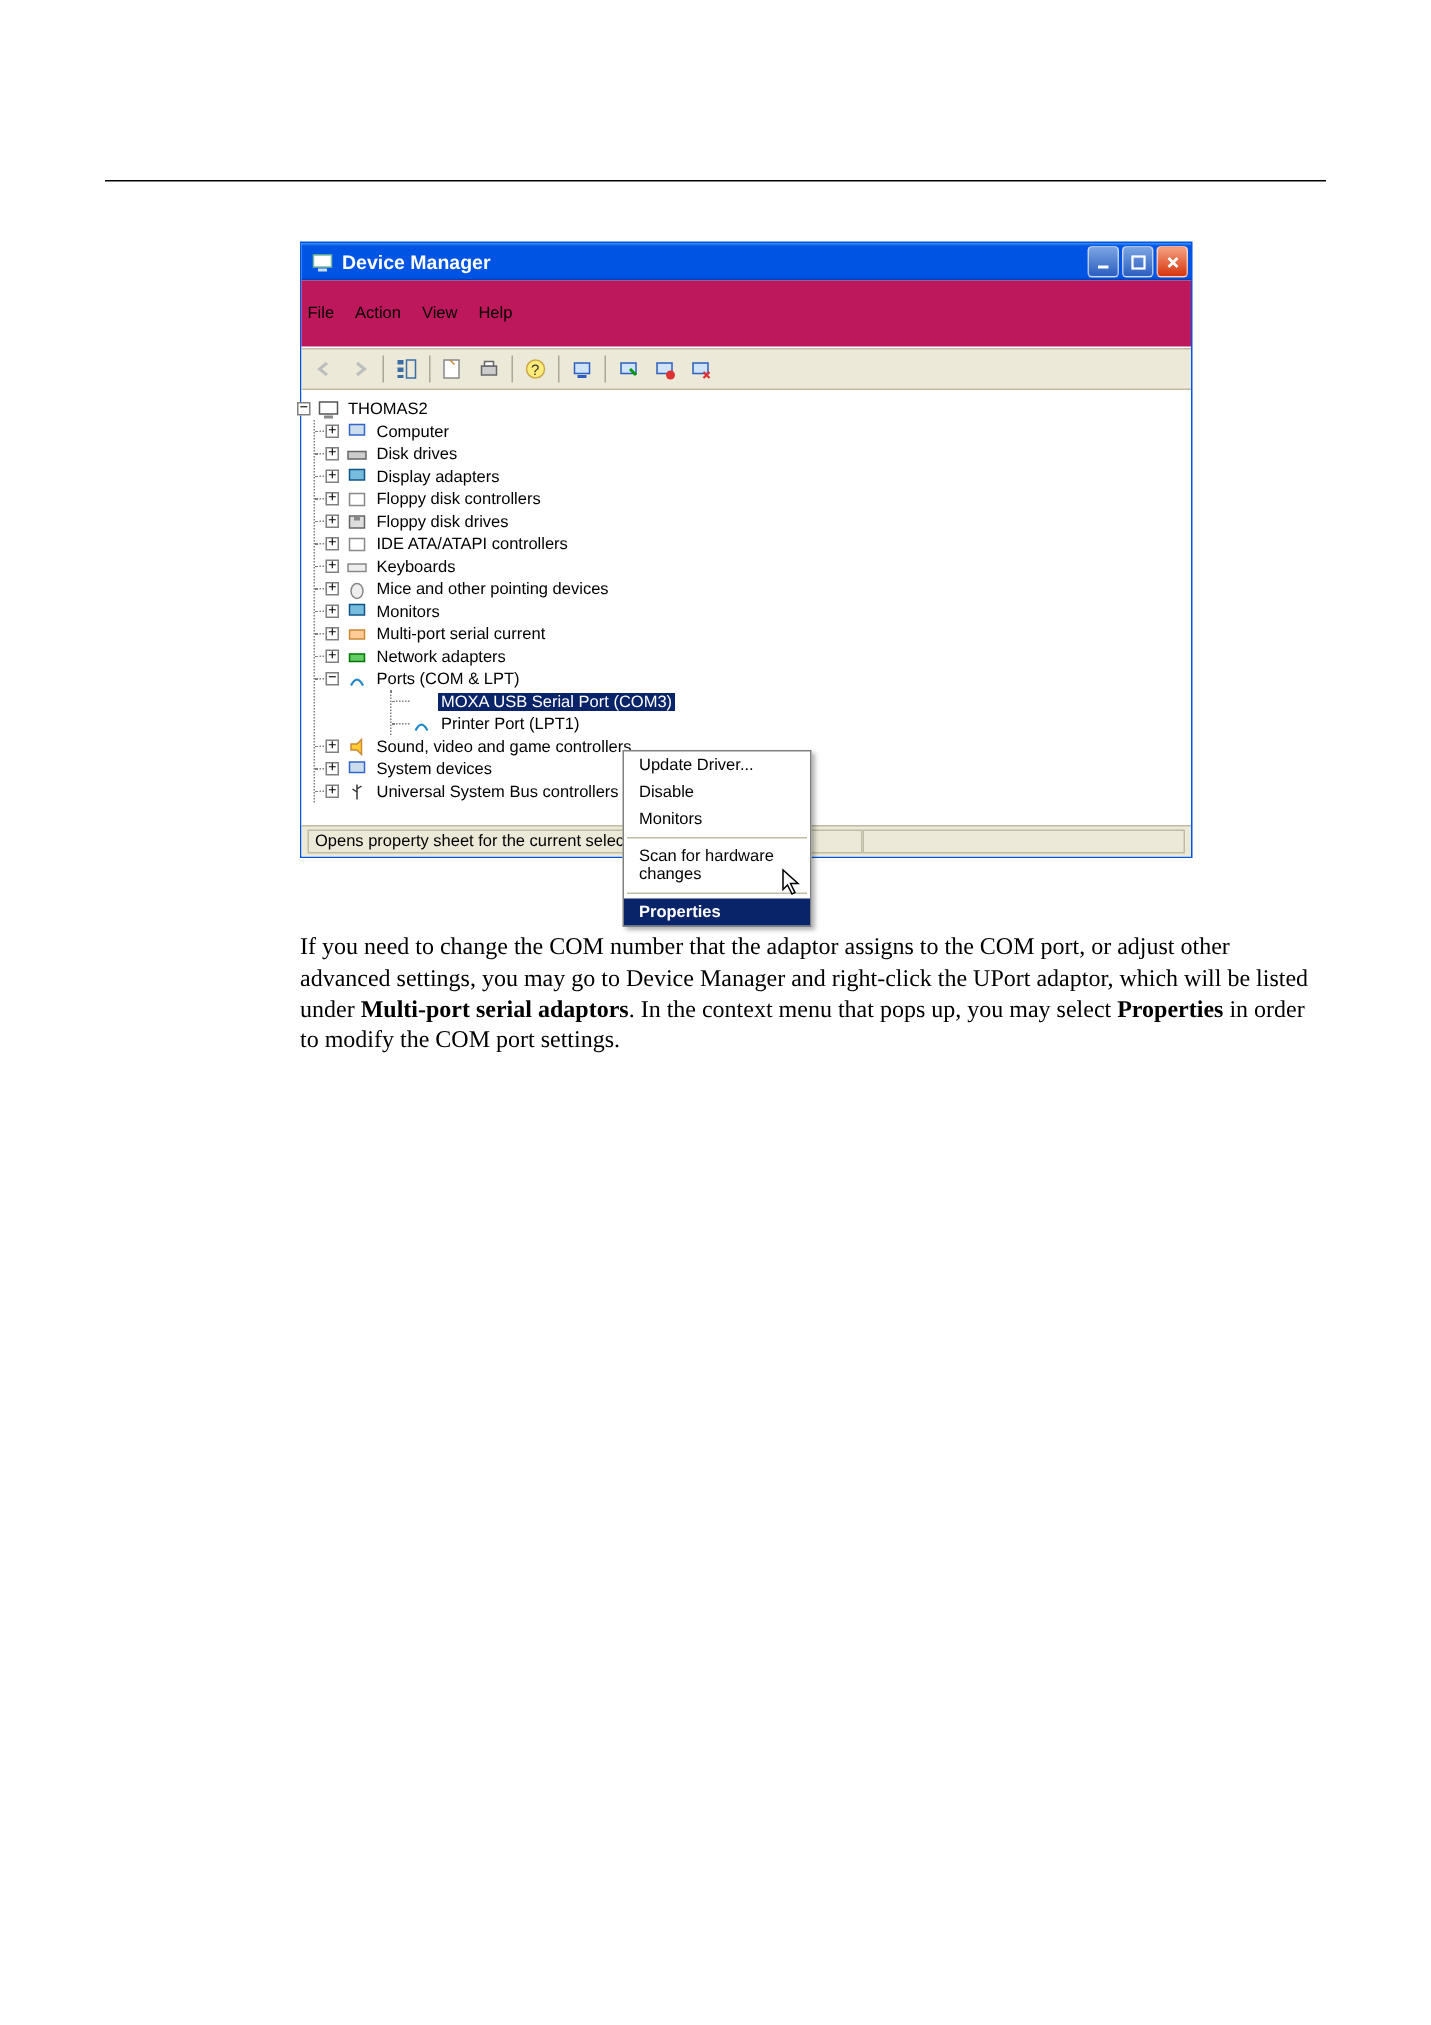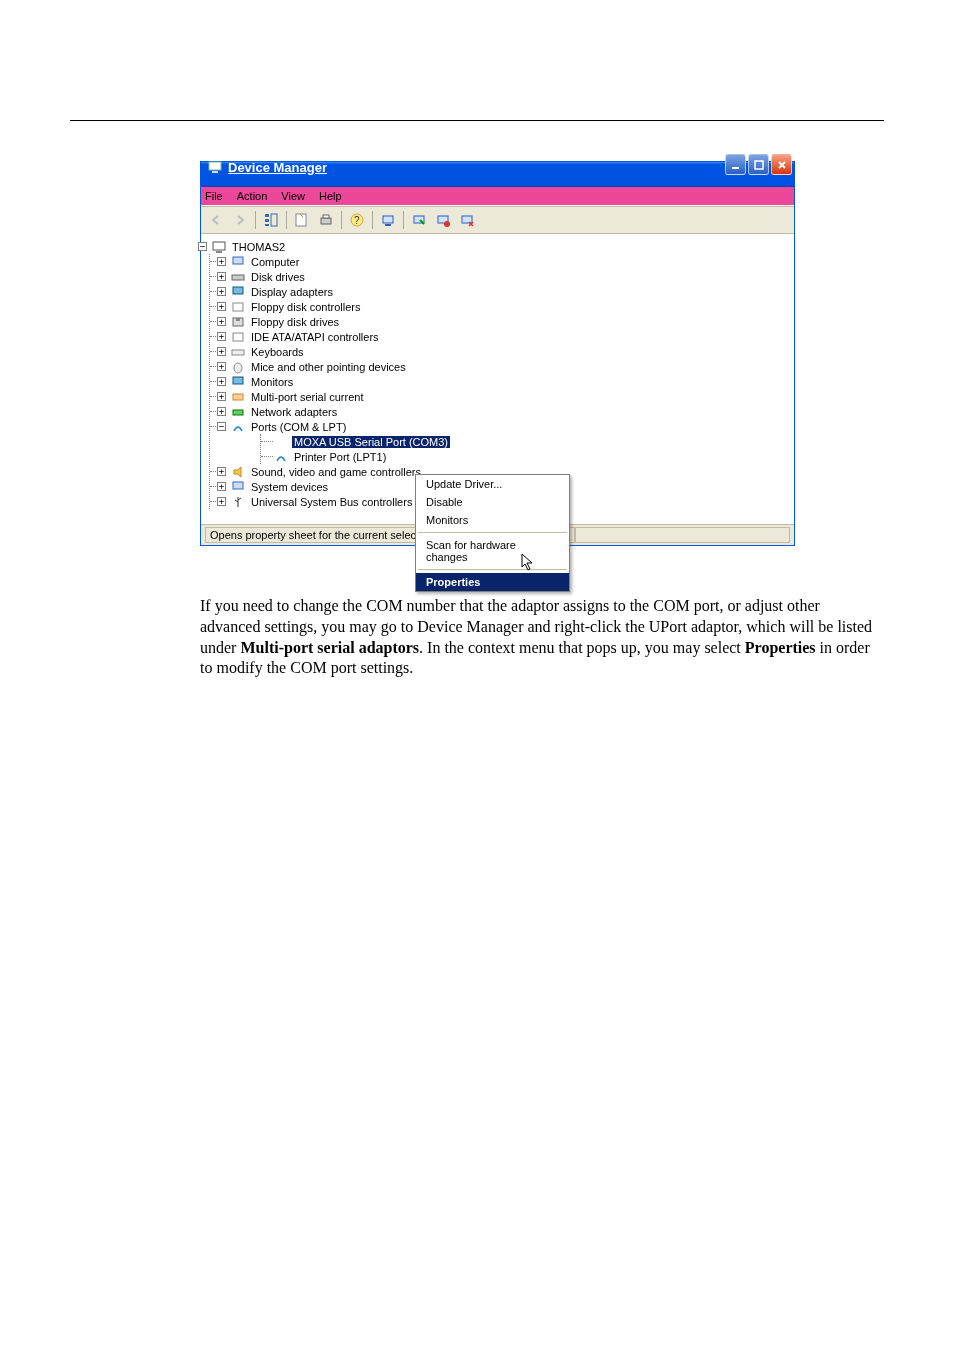--- a/index.html
+++ b/index.html
@@ -26,24 +26,23 @@
   .win {
     width: 595px;
     border: 1px solid #0054e3;
     font-family: Tahoma, Arial, sans-serif;
     font-size: 11px;
   }
   .titlebar {
     height: 25px;
     background: linear-gradient(to bottom, #3a93ff 0%, #0054e3 8%, #0054e3 92%, #003ca6 100%);
     display: flex;
-    align-items: flex-end;
-    padding: 0 2px 12px 6px;
+    align-items: center;
+    padding: 0 2px 0 6px;
     color: #fff;
-    text-decoration: underline;
   }
   .titlebar-icon {
     width: 16px; height: 16px;
     margin-right: 5px;
     display: inline-flex;
     align-items: center; justify-content: center;
   }
   .titlebar-text {
     font-size: 13px;
     font-weight: bold;
@@ -60,22 +59,22 @@
     font-size: 12px;
     border: 1px solid rgba(255,255,255,0.6);
   }
   .win-btn.min, .win-btn.max {
     background: linear-gradient(to bottom, #7ba4e3, #2b5fc0);
   }
   .win-btn.close {
     background: linear-gradient(to bottom, #f5a082, #d6350c);
   }
   .menubar {
-    background: #ec4899;
-    padding: 3px 4px;
+    background: #be185d;
+    padding: 16px 4px;
     border-bottom: 1px solid #fff;
     display: flex;
     gap: 14px;
   }
   .menubar span { color: #000; }
   .toolbar {
     background: #ece9d8;
     padding: 2px 4px;
     border-top: 1px solid #c0bca4;
     border-bottom: 1px solid #c0bca4;
@@ -153,21 +152,21 @@
     border-left: 1px dotted #808080;
   }
   ul.grandchildren {
     margin-left: 50px;
     border-left: 1px dotted #808080;
   }
   .context-menu {
     position: absolute;
     left: 214px;
     top: 239px;
-    width: 155px;
+    width: 126px;
     background: #fff;
     border: 1px solid #808080;
     box-shadow: 2px 2px 3px rgba(0,0,0,0.3);
     font-size: 11px;
   }
   .cm-item {
     padding: 3px 10px;
     color: #000;
   }
   .cm-item.hover {

